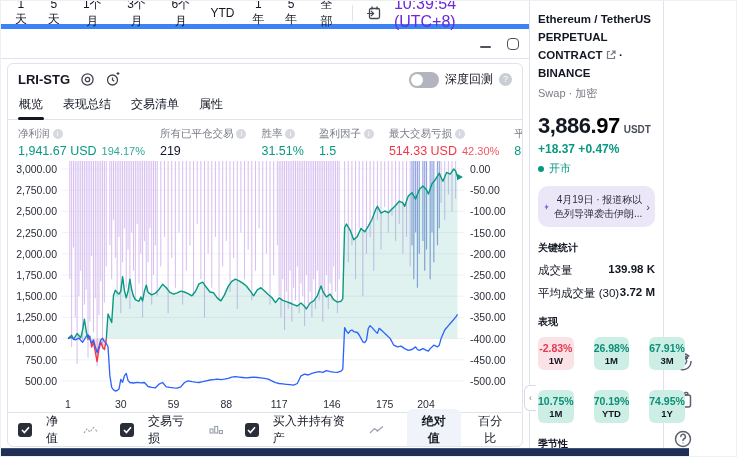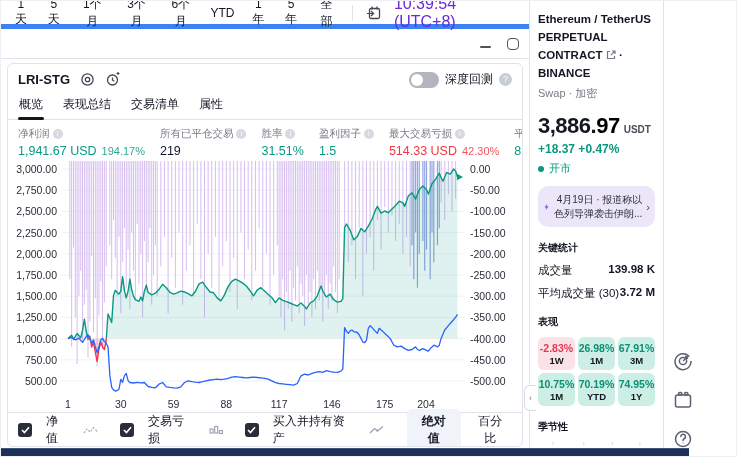--- a/index.html
+++ b/index.html
@@ -77,21 +77,21 @@
   .price-cur { font-size:10px; font-weight:bold; color:#4a4e5a; margin-left:4px; }
   .price-chg { margin-top:3px; font-size:12px; font-weight:bold; color:#089981; }
   .mkt-status { margin-top:5px; font-size:11px; color:#089981; display:flex; align-items:center; gap:5px; }
   .mkt-dot { width:6px; height:6px; border-radius:50%; background:#089981; }
   .news-pill { margin-top:10px; background:#ece6f9; border-radius:10px; padding:7px 5px 7px 6px; display:flex; align-items:center; gap:4px; cursor:pointer; }
   .news-txt { font-size:10px; line-height:1.35; color:#2a2e39; display:-webkit-box; -webkit-line-clamp:2; -webkit-box-orient:vertical; overflow:hidden; flex:1 1 auto;text-align:right; }
   .news-chev { font-size:11px; color:#434651; flex:0 0 auto; }
   .sec-title { font-size:10px; font-weight:bold; margin-top:14px; color:#131722; }
   .keyrow { display:flex; justify-content:space-between; font-size:11.5px; margin-top:8px; }
   .keyrow .kv { font-weight:bold; }
-  .perf-grid { display:grid; grid-template-columns:repeat(3,1fr); gap:3px; margin-top:8px; }
+  .perf-grid { display:grid; grid-template-columns:repeat(3,1fr); gap:20px; margin-top:8px; }
   .tile { border-radius:6px; text-align:center; padding:5px 0 4px 0; }
   .tile.pos { background:#cdeee4; } .tile.pos .tv { color:#0b8f77; }
   .tile.neg { background:#fbe2e7; } .tile.neg .tv { color:#e53950; }
   .tile .tv { font-size:10.5px; font-weight:bold; }
   .tile .tl { font-size:9.5px; color:#131722; margin-top:1px; font-weight:bold; }
   #seasvg { display:block; margin-top:6px; }
 
   
   .strip { flex:1 1 auto; display:flex; flex-direction:column; align-items:flex-start; padding:350px 0 0 9px; gap:19px; background:#fff; }
   .strip .icon-btn { color:#5c6070; }

